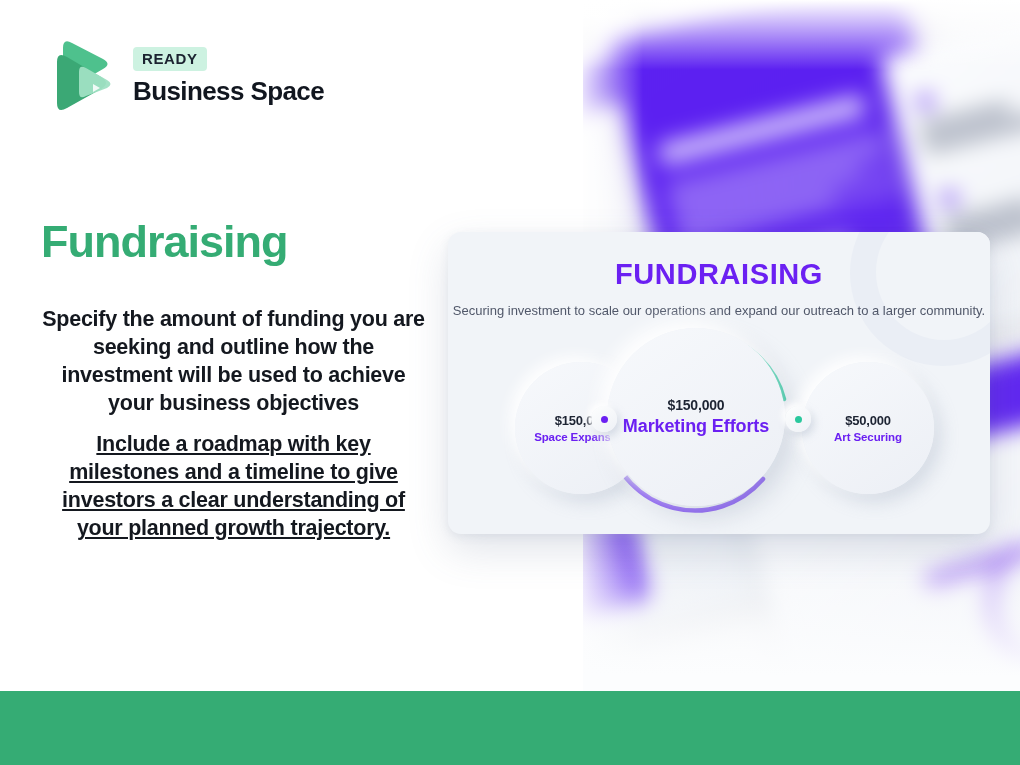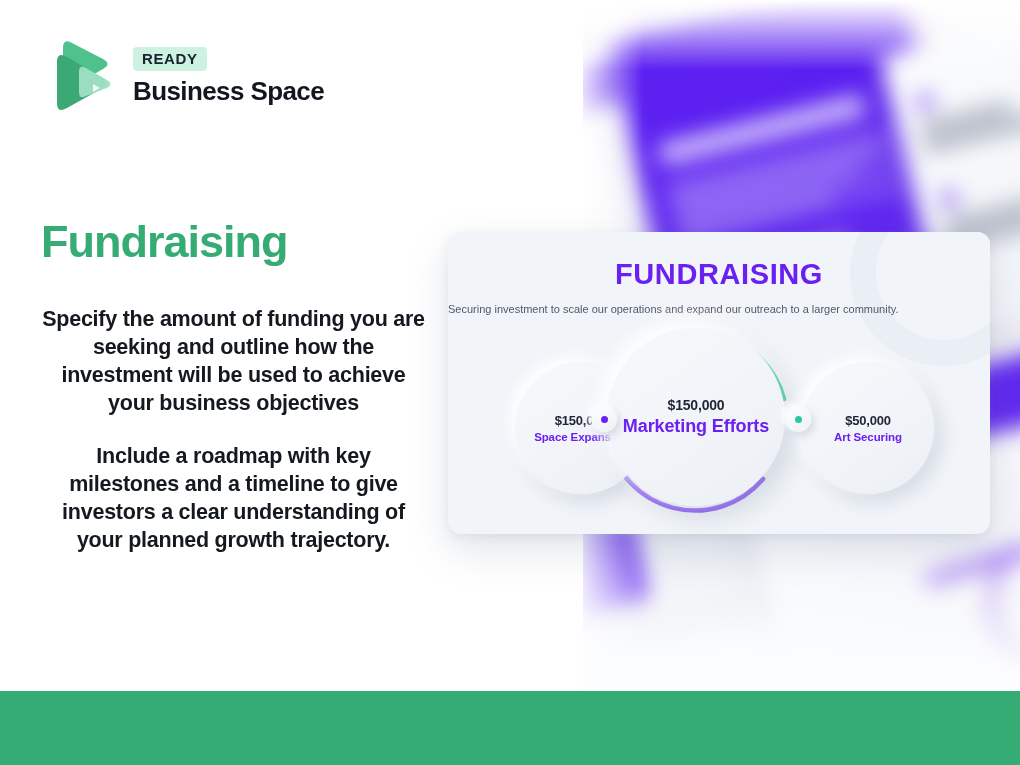--- a/index.html
+++ b/index.html
@@ -149,21 +149,21 @@
     position:absolute; left:41px; top:216px;
     font-size:45px; font-weight:bold; color:#35ac74;
     letter-spacing:-1px;
   }
   #body-copy {
     position:absolute; left:41px; top:305px; width:385px;
     font-size:21.5px; font-weight:bold; color:#14181f; line-height:1.31;
     letter-spacing:-.25px;
     text-align:center;
   }
-  #body-copy p + p { margin-top:24px; }
+  #body-copy p + p { margin-top:12px;text-decoration:underline; }
 
   
   #slide-card {
     position:absolute; left:448px; top:232px; width:542px; height:302px;
     background:#f1f4f8; border-radius:13px;
     box-shadow:0 16px 40px rgba(90,105,140,.18), 0 3px 10px rgba(90,105,140,.10);
     overflow:hidden;
   }
   #slide-card .deco-ring {
     position:absolute; right:-46px; top:-52px; width:186px; height:186px;
@@ -171,22 +171,22 @@
   }
   #slide-card .deco-ring2 {
     position:absolute; right:-22px; top:-28px; width:136px; height:136px;
     border-radius:50%; background:#f1f4f8;
   }
   #slide-title {
     position:absolute; left:0; right:0; top:26px; text-align:center;
     font-size:29px; font-weight:bold; color:#6b20f2; letter-spacing:.6px;
   }
   #slide-sub {
-    position:absolute; left:0; right:0; top:70px; 
-    font-size:11px; color:#51586a; line-height:1.42;
+    position:absolute; left:0; right:0; top:70px; text-align:center;
+    font-size:13px; color:#51586a; line-height:1.42;
   }
 
   #circles { position:absolute; left:0; top:118px; width:100%; height:175px; }
 
   .circle {
     position:absolute; border-radius:50%;
     display:flex; flex-direction:column; align-items:center; justify-content:center;
     background:linear-gradient(145deg,#f7f9fc 0%,#eceff5 100%);
     box-shadow: -6px -6px 14px rgba(255,255,255,.95),
                  7px 8px 18px rgba(150,162,185,.30);

